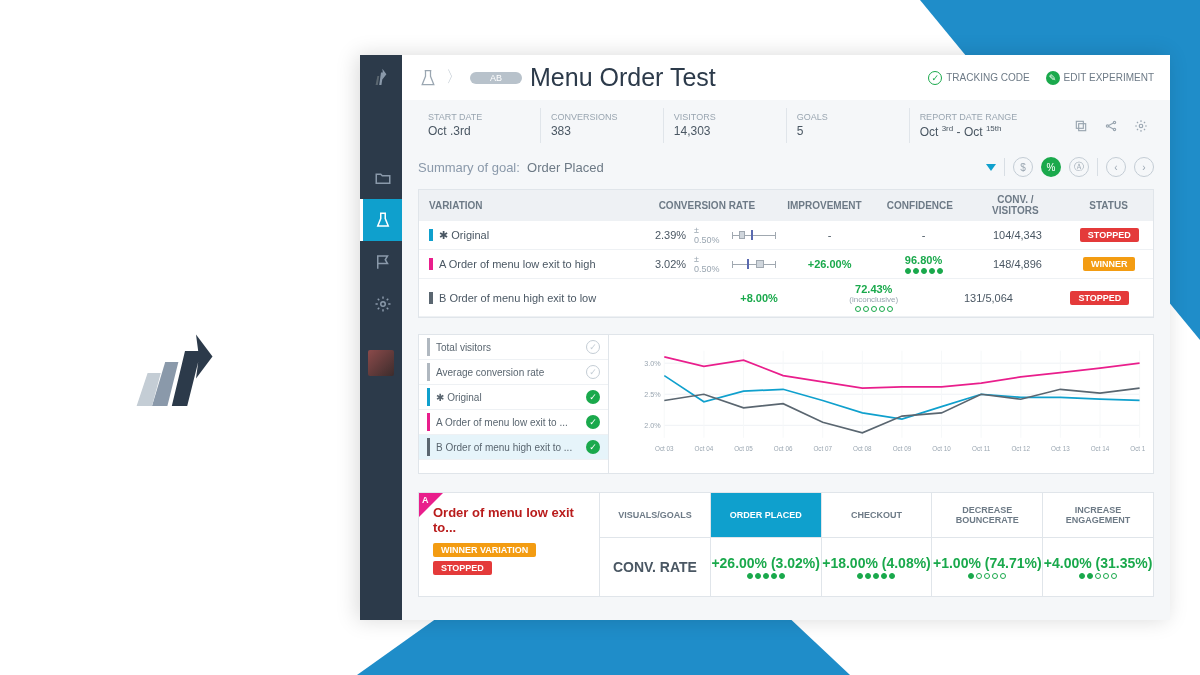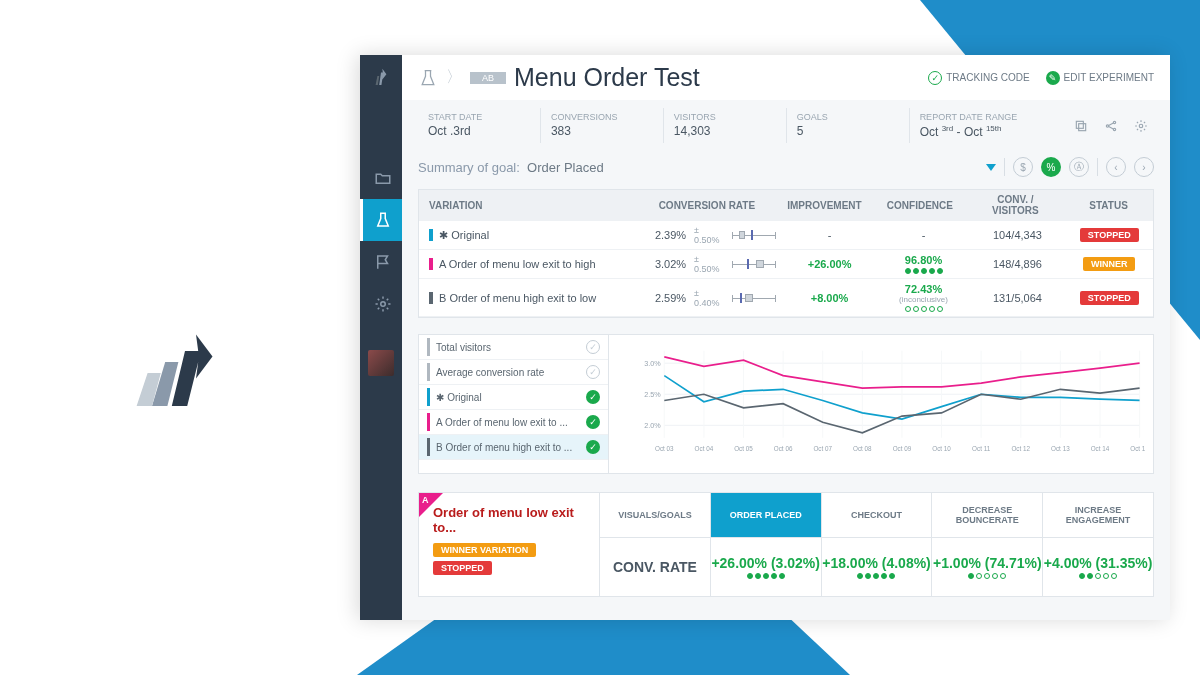--- a/index.html
+++ b/index.html
@@ -14,21 +14,21 @@
   .sidebar-logo { height: 42px; display:flex; align-items:center; justify-content:center; }
   .sidebar-logo svg { width: 18px; height: 22px; }
   .sidebar-sp { flex: 0 0 60px; }
   .sidebar-item { height: 42px; display: flex; align-items: center; justify-content: center; color: #8a99aa; cursor: pointer; border-left: 3px solid transparent; }
   .sidebar-item.active { background: #0fa0cd; color: #fff; border-left-color: #fff; }
   .sidebar-item svg { width: 18px; height: 18px; }
   .avatar-sp { margin-top: 25px; width: 26px; height: 26px; background: linear-gradient(135deg,#8b4a4a,#3c2c2c); border-radius: 2px; margin-left: 8px; }
   .main { flex: 1; overflow: hidden; display: flex; flex-direction: column; background: #f5f7f9; }
   .titlebar { background: #fff; padding: 8px 16px; display: flex; align-items: center; gap: 8px; }
   .titlebar .flask { width: 20px; height: 20px; color: #9aa6b1; }
-  .titlebar .ab-badge { font-size: 9px; background: #b8c2cb; color: #fff; padding: 1px 12px; border-radius: 0; }
+  .titlebar .ab-badge { font-size: 9px; background: #b8c2cb; color: #fff; padding: 1px 20px; border-radius: 6px; }
   .titlebar h1 { font-size: 25px; font-weight: 300; color: #2c3a4a; }
   .title-actions { margin-left: auto; display: flex; gap: 16px; font-size: 10px; color: #6d7a86; align-items: center; }
   .title-actions .tc-icon { width: 14px; height: 14px; border: 1.5px solid #1aa94c; border-radius: 50%; display:inline-flex;align-items:center;justify-content:center;color:#1aa94c;font-size:9px; }
   .title-actions .ed-icon { width: 14px; height: 14px; background:#1aa94c; border-radius:50%; display:inline-flex;align-items:center;justify-content:center;color:#fff;font-size:9px; }
   .stats-row { display: flex; padding: 8px 16px; gap: 17px; font-size: 10px; }
   .stat { flex: 1; padding: 4px 10px; }
   .stat:not(:first-child) { border-left: 1px solid #e0e5ea; }
   .stat .lbl { color: #9aa6b1; text-transform: uppercase; font-size: 9px; }
   .stat .val { color: #4a5763; font-size: 12px; margin-top: 2px; }
   .stat.report .val sup { font-size: 8px; }
@@ -266,29 +266,20 @@
                 <span class="on"></span>
               </div></div>
             <div class="c-cv">148/4,896</div>
             <div class="c-status"><span class="badge b-orange">WINNER</span></div>
           </div>
           <div class="tbl-row">
             <div class="c-var">
               <span class="sw grey"></span>
               <span>B Order of menu high exit to low</span>
             </div>
-            <div class="c-conv">
-              <span>2.59%</span>
-              <span class="err">± 0.40%</span>
-              <div class="boxplot">
-                <div class="line"></div>
-                <div class="box" style="left:30%;width:18%"></div>
-                <div class="med" style="left:18%"></div>
-              </div>
-            </div>
             <div class="c-imp green-txt">+8.00%</div>
             <div class="c-conf"><span class="green-txt">72.43%</span><div class="inconc">(inconclusive)</div><div class="dots">
                 <span class=""></span>
                 <span class=""></span>
                 <span class=""></span>
                 <span class=""></span>
                 <span class=""></span>
               </div></div>
             <div class="c-cv">131/5,064</div>
             <div class="c-status"><span class="badge b-red">STOPPED</span></div>

